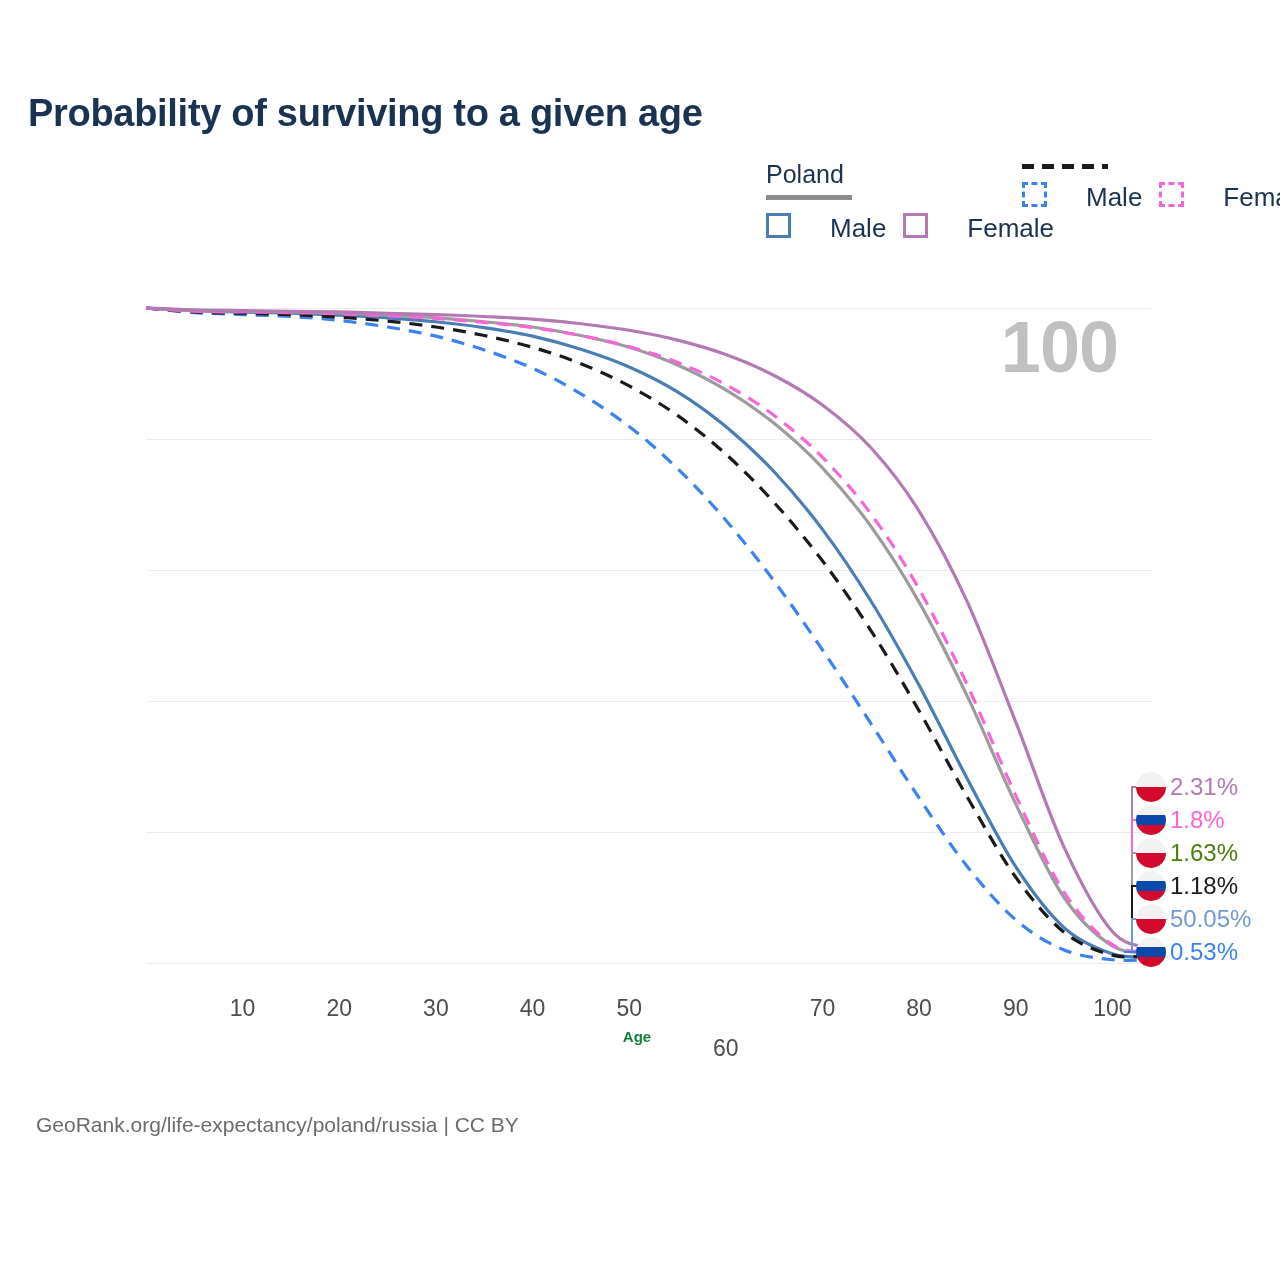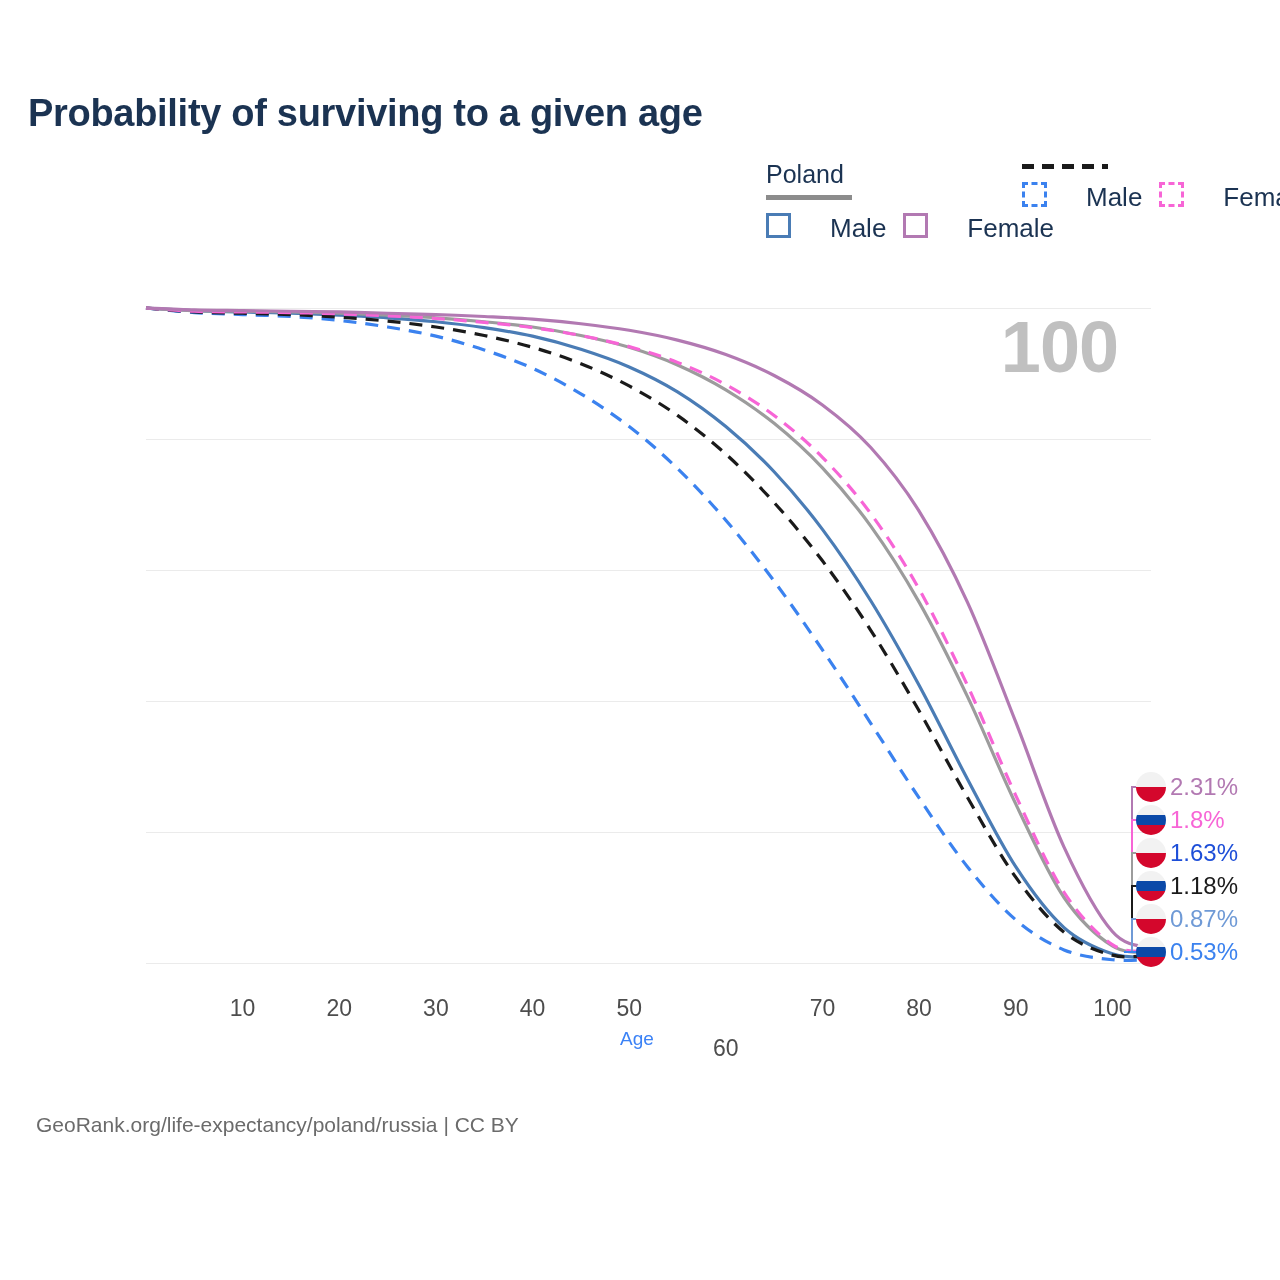--- a/index.html
+++ b/index.html
@@ -59,21 +59,21 @@
     font-size:23px;color:#4d4d4d;transform:translateY(-13px);
   }
   .ytick-wrap{position:absolute;left:0;top:308px;width:128px;height:655px;}
   .ytick-mark{position:absolute;left:128px;width:9px;height:1px;background:#d8d8d8;}
   .xtick{
     position:absolute;top:995px;width:80px;text-align:center;
     font-size:23px;color:#4d4d4d;transform:translateX(-40px);
   }
   .xlabel{
     position:absolute;left:0;top:1028px;width:1280px;text-align:center;
-    font-size:19px;color:#3b82f6;
+    font-size:15px;color:#15803d;font-weight:bold;
   }
   .xlabel span{position:relative;left:-3px;}
 
   
   .endlabels{position:absolute;left:1136px;top:772px;width:144px;height:200px;}
   .endrow{position:absolute;left:0;display:flex;align-items:center;height:30px;}
   .flag{
     width:30px;height:30px;border-radius:50%;overflow:hidden;
     display:flex;flex-direction:column;flex:0 0 auto;
   }
@@ -184,36 +184,36 @@
           <div class="band b2"></div>
           <div class="band b3"></div>
         </div>
         <span class="endval" style="color: rgb(247, 101, 214);">1.8%</span>
       </div>
       <div class="endrow" style="top: 66px;">
         <div class="flag pl">
           <div class="band b1"></div>
           <div class="band b2"></div>
         </div>
-        <span class="endval" style="color: #1d4ed8;">1.63%</span>
+        <span class="endval" style="color: #4d7c0f;">1.63%</span>
       </div>
       <div class="endrow" style="top: 99px;">
         <div class="flag ru">
           <div class="band b1"></div>
           <div class="band b2"></div>
           <div class="band b3"></div>
         </div>
         <span class="endval" style="color: rgb(26, 26, 26);">1.18%</span>
       </div>
       <div class="endrow" style="top: 132px;">
         <div class="flag pl">
           <div class="band b1"></div>
           <div class="band b2"></div>
         </div>
-        <span class="endval" style="color: rgb(111, 154, 214);">0.87%</span>
+        <span class="endval" style="color: rgb(111, 154, 214);">50.05%</span>
       </div>
       <div class="endrow" style="top: 165px;">
         <div class="flag ru">
           <div class="band b1"></div>
           <div class="band b2"></div>
           <div class="band b3"></div>
         </div>
         <span class="endval" style="color: rgb(59, 130, 239);">0.53%</span>
       </div>
     </div>

